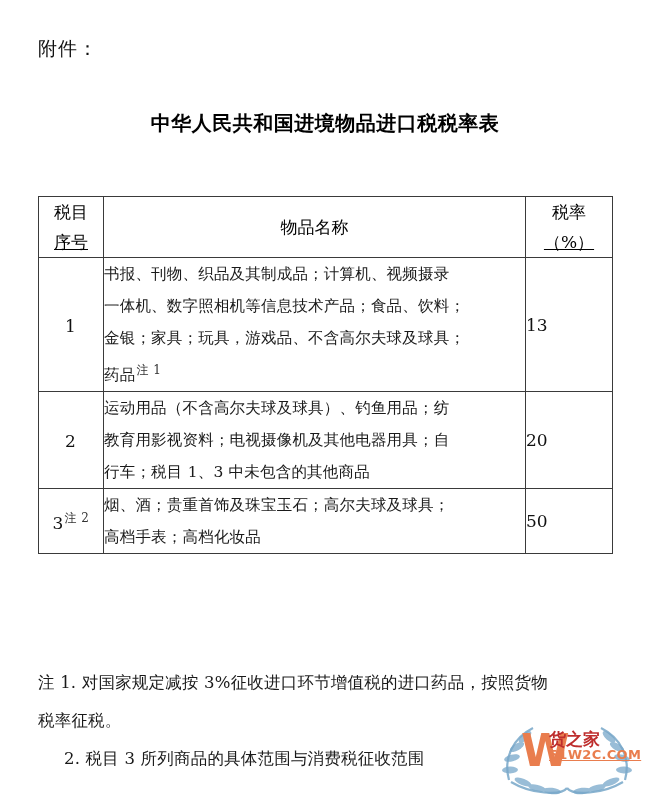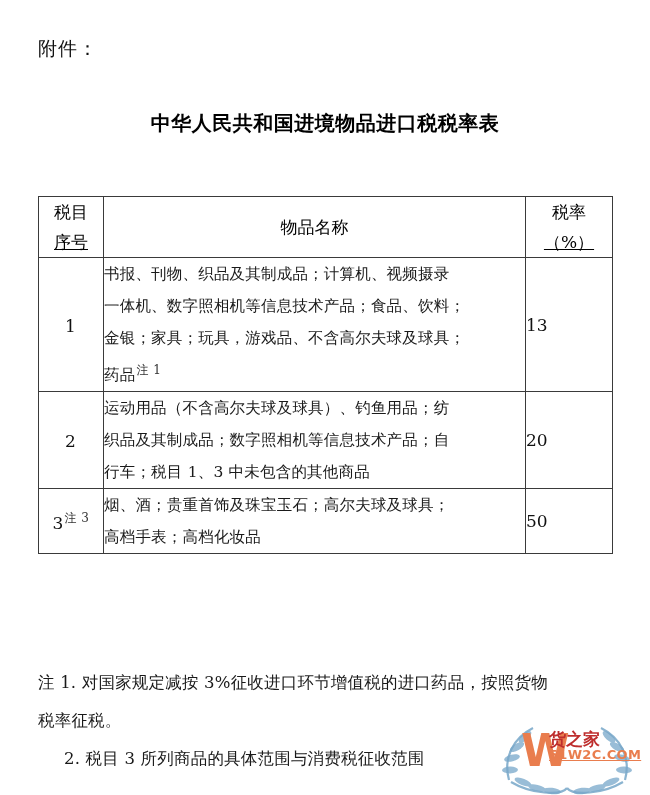--- a/index.html
+++ b/index.html
@@ -201,29 +201,29 @@
         </td>
         <td class="cell-rate">13</td>
       </tr>
 
       <tr>
         <td class="cell-no">
           <span>2</span><sup class="note"></sup>
         </td>
         <td class="cell-desc">
           <span class="ln">运动用品（不含高尔夫球及球具）、钓鱼用品；纺</span>
-          <span class="ln">织品及其制成品；数字照相机等信息技术产品；自</span>
+          <span class="ln">教育用影视资料；电视摄像机及其他电器用具；自</span>
           <span class="ln">行车；税目 1、3 中未包含的其他商品</span>
         </td>
         <td class="cell-rate">20</td>
       </tr>
 
       <tr>
         <td class="cell-no">
-          <span>3</span><sup class="note">注 3</sup>
+          <span>3</span><sup class="note">注 2</sup>
         </td>
         <td class="cell-desc">
           <span class="ln">烟、酒；贵重首饰及珠宝玉石；高尔夫球及球具；</span>
           <span class="ln">高档手表；高档化妆品</span>
         </td>
         <td class="cell-rate">50</td>
       </tr>
 
     </tbody>
   </table>

